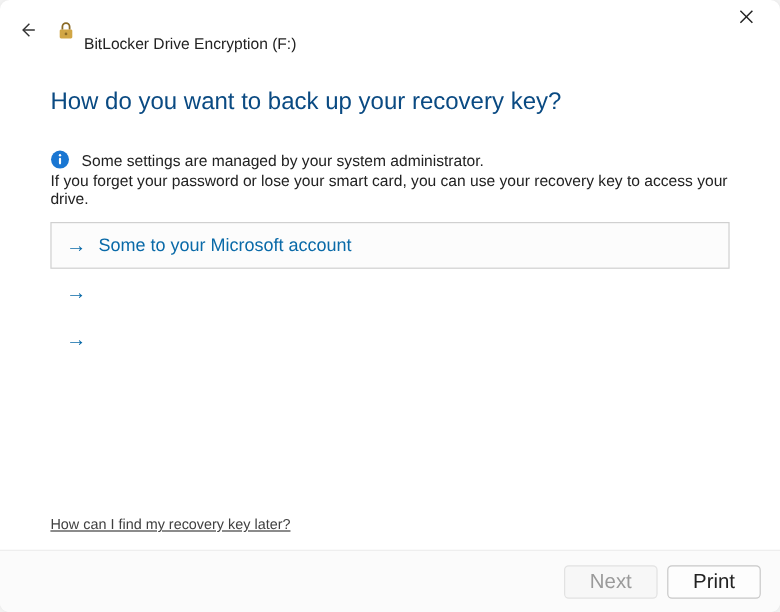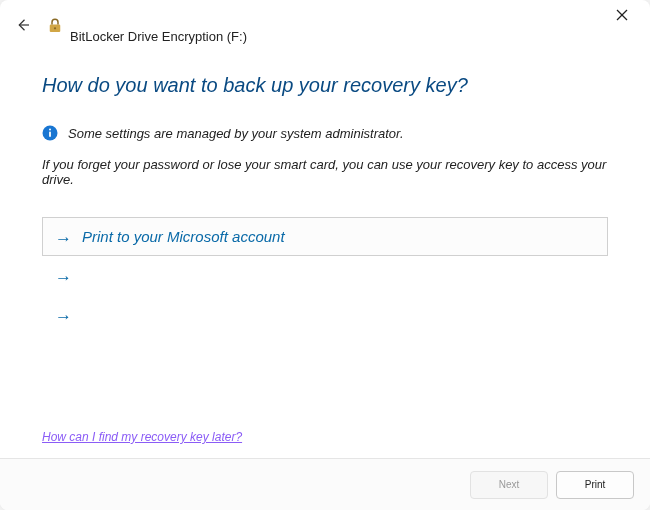--- a/index.html
+++ b/index.html
@@ -54,45 +54,44 @@
       top: 6px;
       font-size: 15px;
       color: #222;
       cursor: pointer;
       padding: 2px 6px;
       line-height: 1;
     }
     .content {
       padding: 28px 42px 0 42px;
       flex: 1;
-      font-style: italic;
     }
     .heading {
       font-size: 20px;
       font-weight: 400;
       color: #0a4a82;
       margin-bottom: 28px;
     }
     .notice {
       display: flex;
       align-items: center;
       gap: 10px;
-      margin-bottom: 16px;
+      margin-bottom: 2px;
     }
     .info-icon {
       display: inline-flex;
     }
     .notice-text {
       font-size: 13px;
       color: #222;
     }
     .description {
       font-size: 13px;
       color: #222;
-      margin-bottom: 30px;
+      margin-bottom: 12px;
     }
     .option-list {
       display: flex;
       flex-direction: column;
     }
     .option {
       display: flex;
       align-items: center;
       gap: 10px;
       padding: 10px 12px;
@@ -108,40 +107,40 @@
     .opt-arrow {
       font-size: 17px;
       color: #0a6aa8;
       line-height: 1;
     }
     .help-link {
       position: absolute;
       bottom: 66px;
       left: 42px;
       font-size: 12px;
-      color: #8b5cf6;
+      color: #404040;
       text-decoration: underline;
       cursor: pointer;
     }
     .footer {
       height: 52px;
       border-top: 1px solid #e5e5e5;
       display: flex;
       justify-content: flex-end;
       align-items: center;
       padding: 0 16px;
       gap: 8px;
       background: #fbfbfb;
       border-bottom-left-radius: 8px;
       border-bottom-right-radius: 8px;
     }
     .btn {
       min-width: 78px;
       height: 28px;
-      font-size: 10px;
+      font-size: 17px;
       border-radius: 4px;
       border: 1px solid #c8c8c8;
       background: #fdfdfd;
       cursor: pointer;
       color: #222;
     }
     .btn.disabled {
       color: #9a9a9a;
       background: #f7f7f7;
       border-color: #e2e2e2;
@@ -188,21 +187,21 @@
         </svg>
       </span>
       <span class="notice-text">Some settings are managed by your system administrator.</span>
     </div>
 
     <p class="description">If you forget your password or lose your smart card, you can use your recovery key to access your drive.</p>
 
     <div class="option-list">
       <div class="option selected">
         <span class="opt-arrow">→</span>
-        <span>Print to your Microsoft account</span>
+        <span>Some to your Microsoft account</span>
       </div>
       <div class="option">
         <span class="opt-arrow">→</span>
       </div>
       <div class="option">
         <span class="opt-arrow">→</span>
       </div>
     </div>
 
     <a class="help-link">How can I find my recovery key later?</a>

